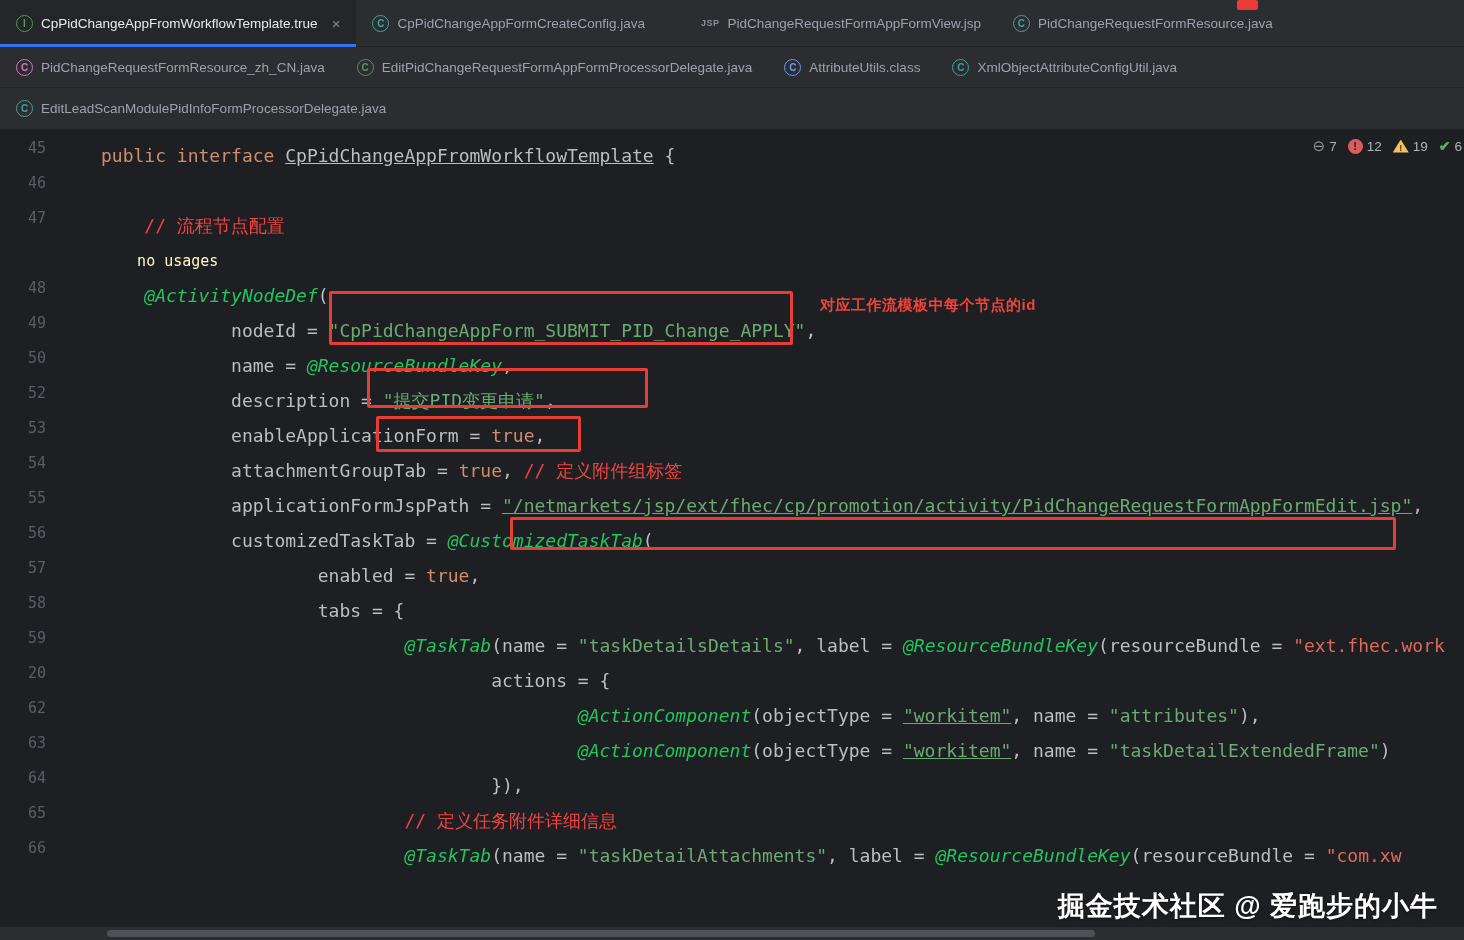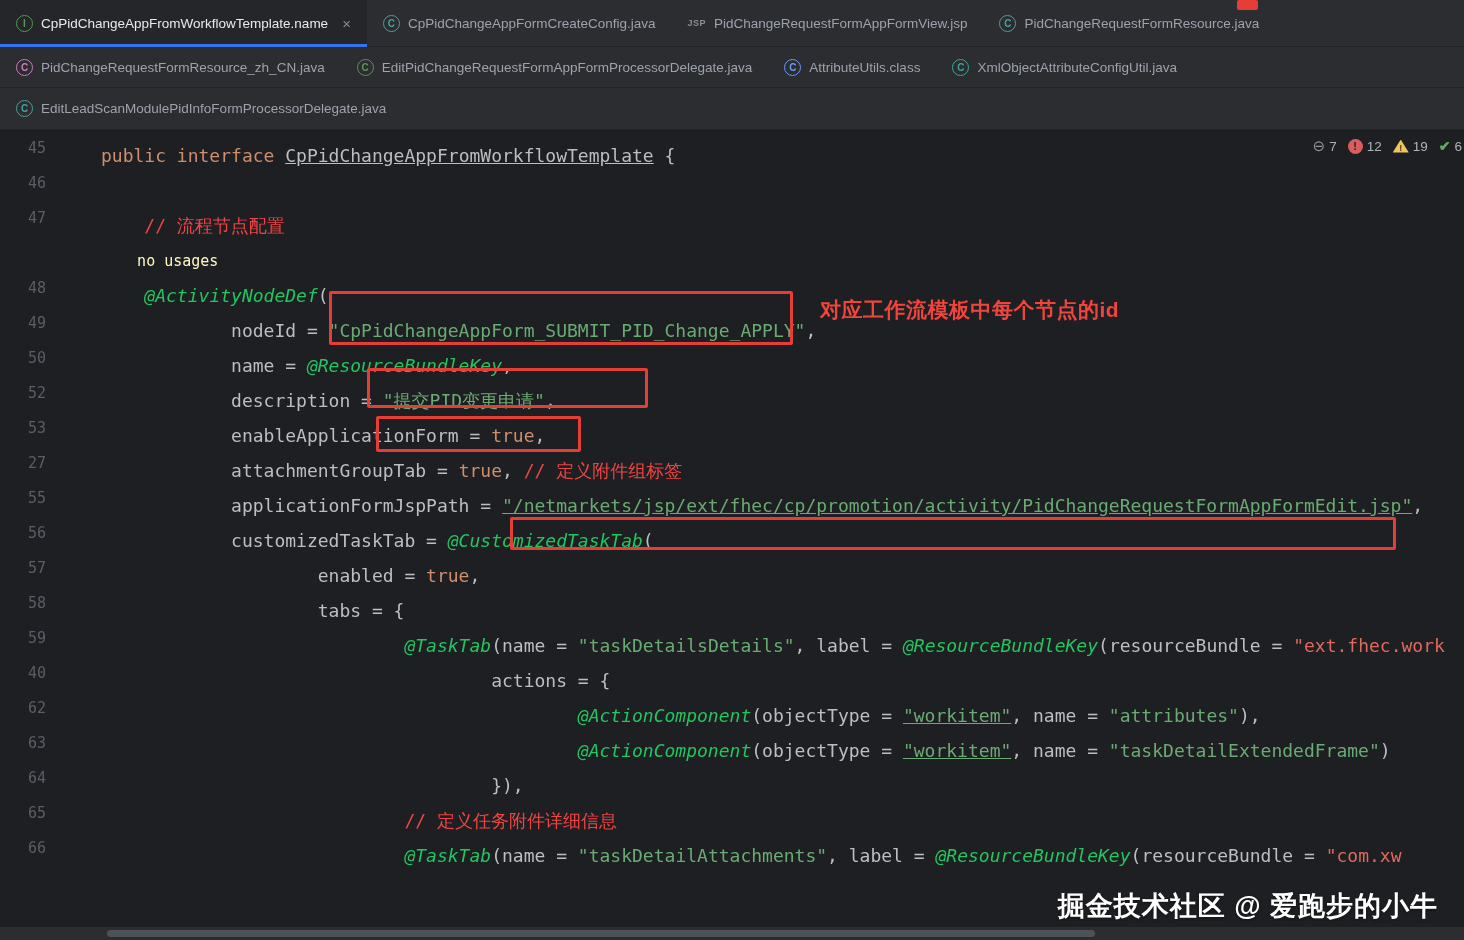--- a/index.html
+++ b/index.html
@@ -11,21 +11,21 @@
   #tabrows{position:absolute;top:0;left:0;width:1464px;}
   .tabrow{display:flex;align-items:stretch;background:#2B2D30;border-bottom:1px solid #212327;box-sizing:border-box;}
   .tabrow.r1{height:47px;}
   .tabrow.r2{height:41px;}
   .tabrow.r3{height:42px;}
   .tab{display:flex;align-items:center;gap:8px;padding:0 16px;color:#9DA2AC;font-size:13.5px;position:relative;white-space:nowrap;cursor:default;}
   .tab.active{color:#E8EAED;background:rgba(0,0,0,.14);}
   .tab.active::after{content:"";position:absolute;left:0;right:0;bottom:-1px;height:3px;background:#3574F0;}
   .ticon{width:17px;height:17px;border-radius:50%;border:1.5px solid currentColor;display:inline-flex;align-items:center;justify-content:center;
          font-size:10px;font-weight:700;box-sizing:border-box;flex:0 0 17px;}
-  .ticon-text{font-size:9px;font-weight:700;letter-spacing:.5px;}
+  .ticon-text{font-size:9px;font-weight:700;letter-spacing:.5px;margin-left:24px;}
   .tclose{color:#868B93;font-size:15px;margin-left:6px;line-height:1;}
   
   #code{position:absolute;top:130px;left:0;width:1244px;}
   .line{display:flex;height:35px;align-items:center;}
   .ln{flex:0 0 46px;width:46px;text-align:right;color:#5A5E66;font:15px "DejaVu Sans Mono",monospace;}
   .lt{margin:16px 0 0 55px;font:18px/35px "DejaVu Sans Mono",monospace;white-space:pre;color:#BCBEC4;}
   .kw{color:#CF8E6D;}
   .decl{color:#BCBEC4;text-decoration:underline;}
   .pl{color:#BCBEC4;}
   .str{color:#6AAB73;}
@@ -38,34 +38,34 @@
   .insp{position:absolute;top:137px;right:2px;display:flex;align-items:center;gap:11px;font-size:13.5px;color:#AEB3BB;}
   .insp-item{display:inline-flex;align-items:center;gap:4px;}
   .ic-weak{color:#8F939B;font-size:15px;}
   .ic-err{width:15px;height:15px;border-radius:50%;background:#DB5C5C;color:#1E1F22;font-size:11px;font-weight:700;display:inline-flex;align-items:center;justify-content:center;}
   .ic-warn{width:16px;height:13px;background:#F2C55C;clip-path:polygon(50% 0,100% 100%,0 100%);color:#4A3A10;font-size:9px;font-weight:700;display:inline-flex;align-items:flex-end;justify-content:center;}
   .ic-ok{color:#5FAD65;font-size:14px;font-weight:700;}
   
   #overlay{position:absolute;inset:0;pointer-events:none;}
   .rbox{position:absolute;border:3px solid #E53E36;border-radius:2px;box-sizing:border-box;}
   .rfill{background:#E53E36;border:none;}
-  .rnote{position:absolute;left:820px;top:296px;color:#F0443C;font-size:21px;font-weight:600;letter-spacing:.5px;}
+  .rnote{position:absolute;left:820px;top:296px;color:#F0443C;font-size:15px;font-weight:600;letter-spacing:.5px;}
   
   .wm{position:absolute;right:26px;bottom:16px;color:#FFFFFF;font-size:27px;font-weight:700;letter-spacing:1px;text-shadow:0 1px 3px rgba(0,0,0,.45);}
   .hsb{position:absolute;left:0;bottom:0;width:1464px;height:13px;background:#2B2D30;}
   .hsb .thumb{position:absolute;left:107px;top:3px;width:988px;height:7px;border-radius:4px;background:#4E5157;}
 </style>
 </head>
 <body>
 
 <div id="tabrows">
     <div class="tabrow r1">
       <div class="tab active">
         <span class="ticon" style="color: rgb(87, 150, 92);">I</span>
-        <span class="tlabel">CpPidChangeAppFromWorkflowTemplate.name</span>
+        <span class="tlabel">CpPidChangeAppFromWorkflowTemplate.true</span>
         <span class="tclose">×</span>
       </div>
       <div class="tab">
         <span class="ticon" style="color: rgb(69, 163, 155);">C</span>
         <span class="tlabel">CpPidChangeAppFormCreateConfig.java</span>
       </div>
       <div class="tab">
         <span class="ticon-text" style="color: rgb(138, 142, 150);">JSP</span>
         <span class="tlabel">PidChangeRequestFormAppFormView.jsp</span>
       </div>
@@ -131,21 +131,21 @@
     </div>
     <div class="line">
       <span class="ln">52</span>
       <pre class="lt"><span class="pl">            description = </span><span class="str">"提交PID变更申请"</span><span class="pl">,</span></pre>
     </div>
     <div class="line">
       <span class="ln">53</span>
       <pre class="lt"><span class="pl">            enableApplicationForm = </span><span class="kw">true</span><span class="pl">,</span></pre>
     </div>
     <div class="line">
-      <span class="ln">27</span>
+      <span class="ln">54</span>
       <pre class="lt"><span class="pl">            attachmentGroupTab = </span><span class="kw">true</span><span class="pl">, </span><span class="cmt">// 定义附件组标签</span></pre>
     </div>
     <div class="line">
       <span class="ln">55</span>
       <pre class="lt"><span class="pl">            applicationFormJspPath = </span><span class="strU">"/netmarkets/jsp/ext/fhec/cp/promotion/activity/PidChangeRequestFormAppFormEdit.jsp"</span><span class="pl">,</span></pre>
     </div>
     <div class="line">
       <span class="ln">56</span>
       <pre class="lt"><span class="pl">            customizedTaskTab = </span><span class="ann">@CustomizedTaskTab</span><span class="pl">(</span></pre>
     </div>
@@ -155,21 +155,21 @@
     </div>
     <div class="line">
       <span class="ln">58</span>
       <pre class="lt"><span class="pl">                    tabs = {</span></pre>
     </div>
     <div class="line">
       <span class="ln">59</span>
       <pre class="lt"><span class="pl">                            </span><span class="ann">@TaskTab</span><span class="pl">(name = </span><span class="str">"taskDetailsDetails"</span><span class="pl">, label = </span><span class="ann">@ResourceBundleKey</span><span class="pl">(resourceBundle = </span><span class="strErr">"ext.fhec.work</span></pre>
     </div>
     <div class="line">
-      <span class="ln">40</span>
+      <span class="ln">20</span>
       <pre class="lt"><span class="pl">                                    actions = {</span></pre>
     </div>
     <div class="line">
       <span class="ln">62</span>
       <pre class="lt"><span class="pl">                                            </span><span class="ann">@ActionComponent</span><span class="pl">(objectType = </span><span class="strU">"workitem"</span><span class="pl">, name = </span><span class="str">"attributes"</span><span class="pl">),</span></pre>
     </div>
     <div class="line">
       <span class="ln">63</span>
       <pre class="lt"><span class="pl">                                            </span><span class="ann">@ActionComponent</span><span class="pl">(objectType = </span><span class="strU">"workitem"</span><span class="pl">, name = </span><span class="str">"taskDetailExtendedFrame"</span><span class="pl">)</span></pre>
     </div>

